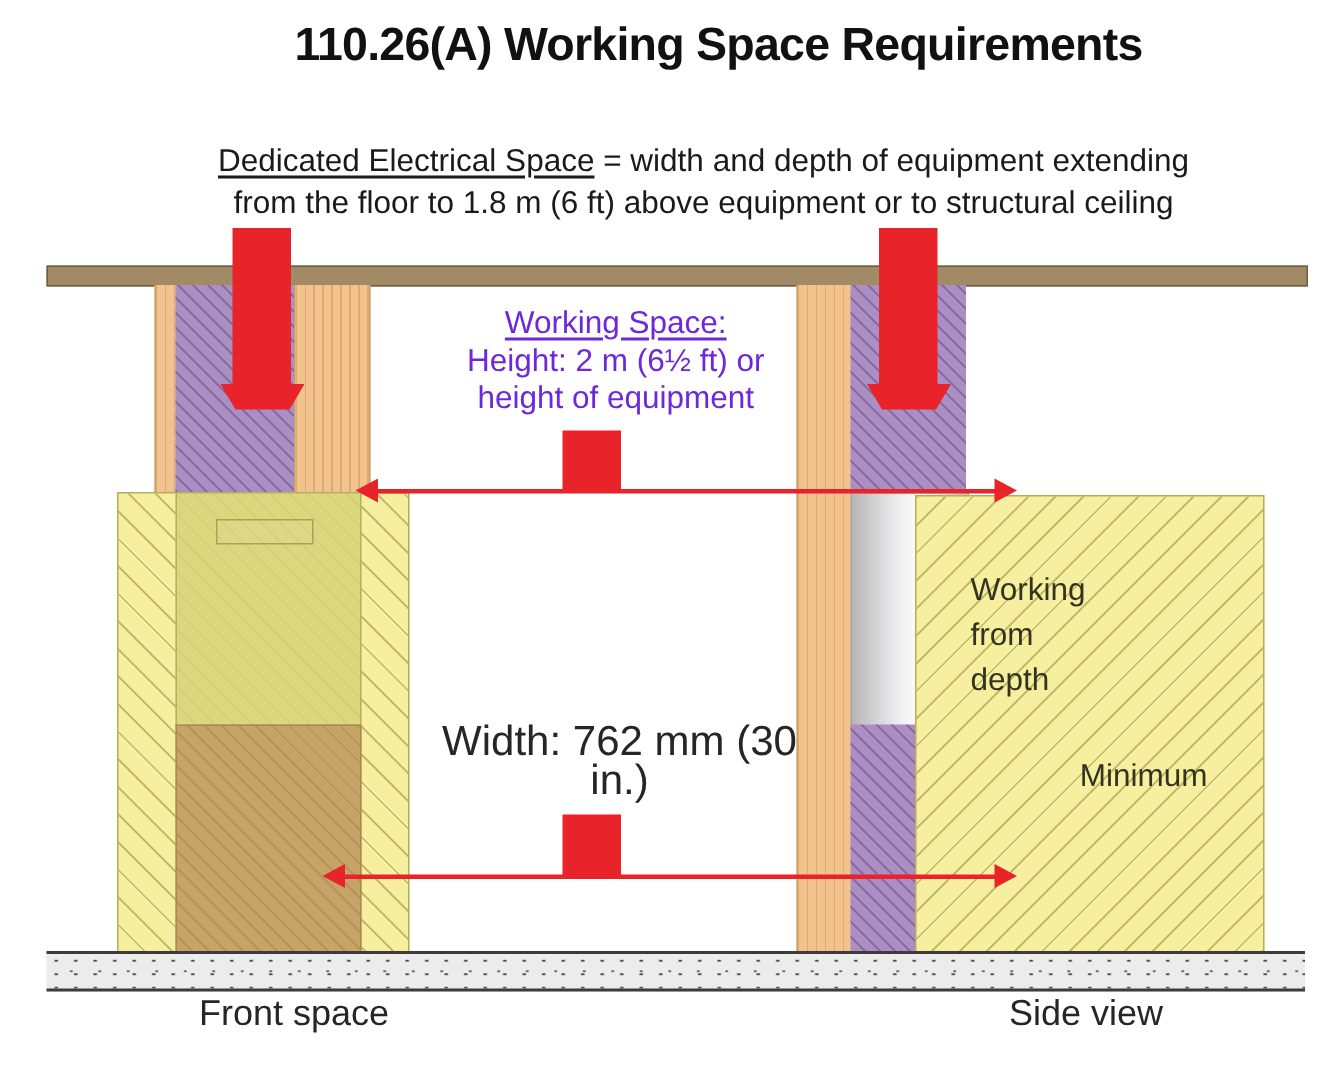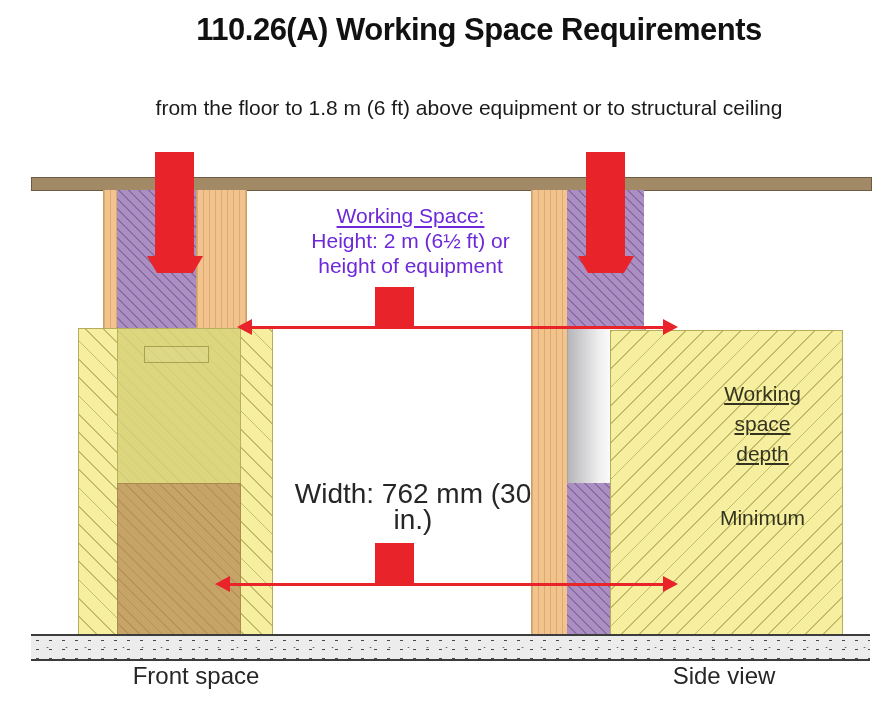--- a/index.html
+++ b/index.html
@@ -88,22 +88,22 @@
   .ws-label{
     left:272px;top:203px;width:205px;text-align:center;z-index:10;
     font-size:21px;line-height:25px;color:#6d28d9;
   }
   .ws-label .hd{text-decoration:underline;text-underline-offset:3px;}
   .width-label{
     left:252px;top:481px;width:250px;text-align:center;z-index:10;
     font-size:28px;line-height:26px;color:#262626;
   }
   .depth-label{
-    left:0;top:48px;width:100%;text-align:center;
-    font-size:21px;line-height:30px;color:#33331f;text-decoration:underline;
+    left:0;top:48px;width:100%;text-align:left;
+    font-size:21px;line-height:30px;color:#33331f;
   }
   .min-label{
     left:0;top:172px;width:100%;text-align:center;
     font-size:21px;line-height:29px;color:#33331f;
   }
   .view-label{
     top:662px;width:150px;text-align:center;z-index:10;
     font-size:24px;color:#262626;
   }
   .view-front{left:85px;}
@@ -128,20 +128,23 @@
     border-top:8.5px solid transparent;border-bottom:8.5px solid transparent;
     border-left:15px solid #e8232a;
   }
 </style>
 </head>
 <body>
 
 <div class="abs title">110.26(A) Working Space Requirements</div>
 
 <div class="abs definition">
+  <div>
+    <span class="term">Dedicated Electrical Space</span><span> = width and depth of equipment extending</span>
+  </div>
   <div>from the floor to 1.8 m (6 ft) above equipment or to structural ceiling</div>
 </div>
 
 <div class="abs ceiling"></div>
 
 <div class="abs wood stud-left"></div>
 <div class="abs hatch-purple purple-front"></div>
 <div class="abs wood stud-right"></div>
 <div class="abs hatch-yellow-back workspace-front"></div>
 <div class="abs equip-front">
@@ -149,21 +152,21 @@
 </div>
 <div class="abs equip-base"></div>
 
 <div class="abs wood wall-side"></div>
 <div class="abs hatch-purple purple-side-top"></div>
 <div class="abs equip-side"></div>
 <div class="abs hatch-purple purple-side-bottom"></div>
 <div class="abs hatch-yellow-fwd workspace-side">
   <div class="abs depth-label">
     <div>Working</div>
-    <div>space</div>
+    <div>from</div>
     <div>depth</div>
   </div>
   <div class="abs min-label">
     <div>Minimum</div>
   </div>
 </div>
 
 <div class="abs floor"></div>
 
 <div class="abs ws-label">

